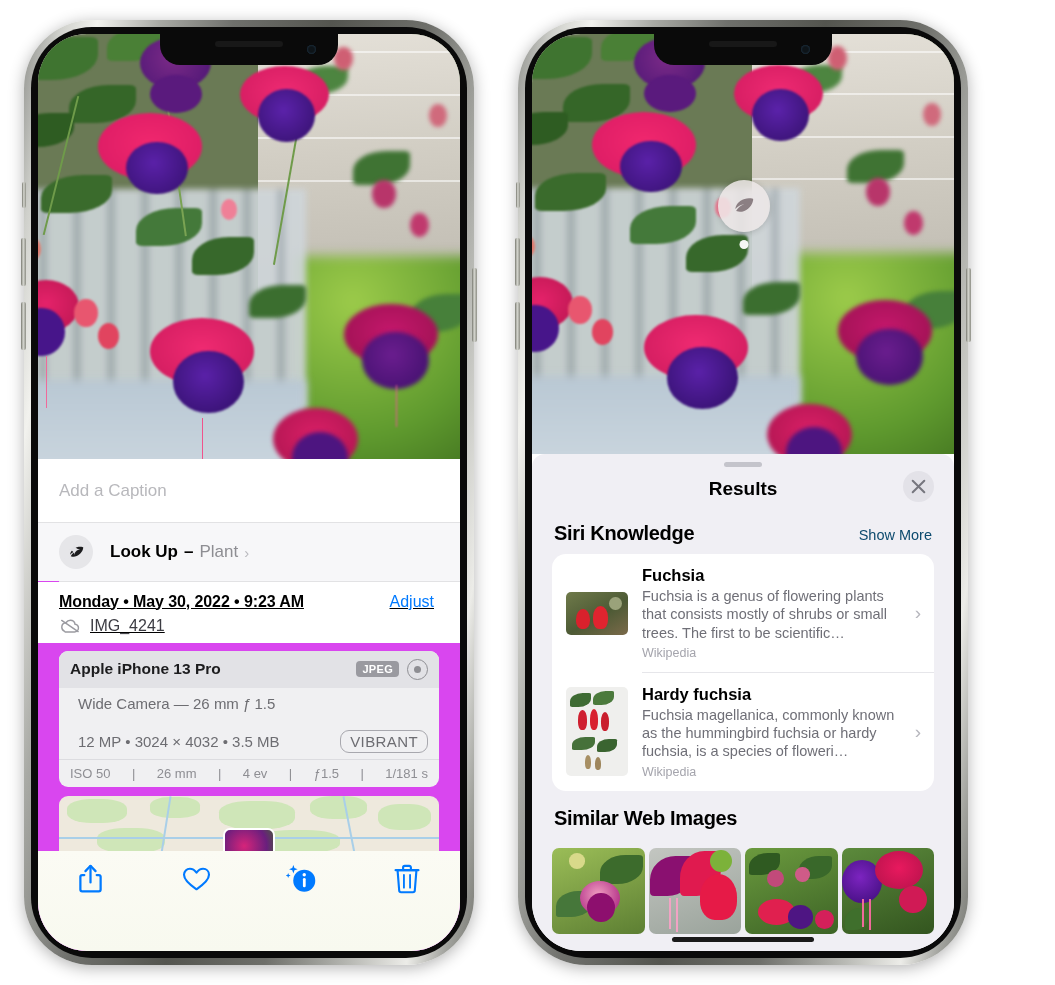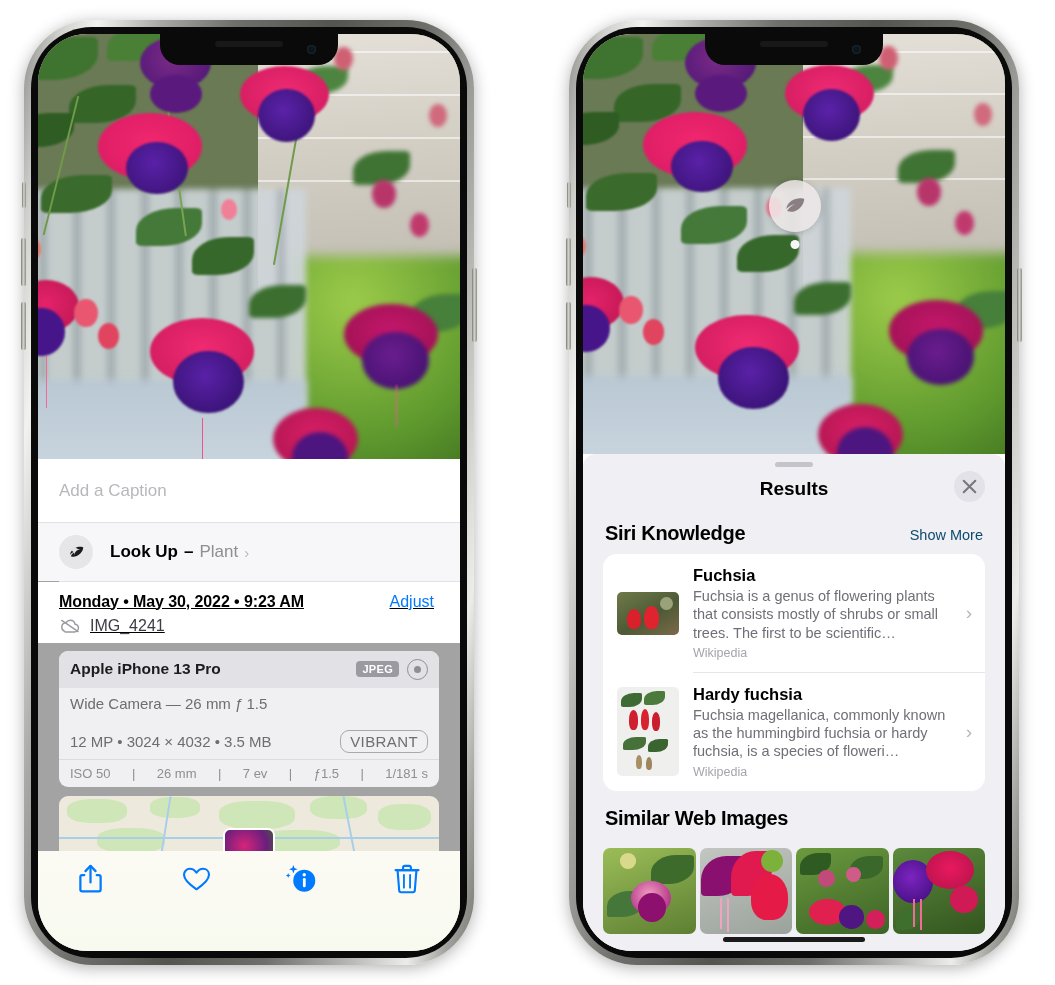--- a/index.html
+++ b/index.html
@@ -3,21 +3,21 @@
 <meta charset="utf-8">
 <style>
   html,body{margin:0;padding:0;background:#ffffff;}
   body{width:1055px;height:985px;position:relative;overflow:hidden;
        font-family:"Liberation Sans","DejaVu Sans",sans-serif;
        -webkit-font-smoothing:antialiased;}
 
   
   .phone{position:absolute;top:20px;width:450px;height:945px;}
   .phone.left{left:24px;}
-  .phone.right{left:569px;}
+  .phone.right{left:518px;}
 
   .band{position:absolute;inset:0;border-radius:68px;
         background:linear-gradient(100deg,#8d8e8a 0%,#cfd0cb 6%,#f2f2ee 12%,
                    #a9aaa5 22%,#6f706c 34%,#54554f 50%,#6e6f6a 66%,
                    #b9bab5 80%,#ecece8 89%,#a2a39e 95%,#74756f 100%);
         box-shadow:0 3px 16px rgba(0,0,0,.30);}
   .bezel{position:absolute;left:7px;top:7px;right:7px;bottom:7px;
          border-radius:61px;background:#0a0a0a;}
   .screen{position:absolute;left:14px;top:14px;right:14px;bottom:14px;
           border-radius:49px;overflow:hidden;background:#fff;}
@@ -53,21 +53,21 @@
   .fence{position:absolute;left:0;top:38%;width:62%;height:46%;
          background:repeating-linear-gradient(90deg,#cfd6da 0 26px,#aab4ba 26px 34px);
          filter:blur(3px);opacity:.9;}
   .skyp{position:absolute;left:0;bottom:0;width:62%;height:22%;
         background:linear-gradient(180deg,#b9c8d4,#cdd8e0);filter:blur(4px);}
 
   .blob{position:absolute;border-radius:50%;}
   .leaf{position:absolute;border-radius:60% 10% 60% 10%;}
 
   
-  .sheet{position:absolute;left:0;right:0;top:425px;bottom:0;background:#a3a3a3;z-index:20;}
+  .sheet{position:absolute;left:0;right:0;top:425px;bottom:0;background:#d946ef;z-index:20;}
   .caption{height:63px;display:flex;align-items:center;padding:0 21px;
            border-bottom:.5px solid #e2e2e4;background:#fff;}
   .caption span{font-size:17px;color:#b8b8bc;}
 
   .lookup{display:flex;align-items:center;height:58px;padding:0 21px;
           background:#f7f7f9;position:relative;}
   .lu-badge{width:34px;height:34px;border-radius:50%;background:#e6e6e9;
             display:flex;align-items:center;justify-content:center;position:relative;}
   .lu-spark{position:absolute;left:9px;top:7px;font-size:15px;color:#e2e2e6;line-height:1;}
   .lu-spark2{position:absolute;left:4px;top:19px;font-size:9px;color:#e6e6ea;line-height:1;}
@@ -88,21 +88,21 @@
   .camcard{margin:8px 21px 0 21px;border-radius:9px;overflow:hidden;background:#f0f0f2;}
   .cc-head{display:flex;align-items:center;justify-content:space-between;
            background:#e2e2e6;padding:8px 11px;}
   .cc-title{font-size:15.5px;font-weight:bold;color:#1c1c1e;}
   .cc-right{display:flex;align-items:center;gap:8px;}
   .pill-jpeg{background:#9a9aa0;color:#fff;font-size:11px;font-weight:bold;
              padding:2px 6px;border-radius:4px;letter-spacing:.3px;}
   .raw-ic{width:19px;height:19px;border-radius:50%;border:1.4px solid #8e8e93;
           display:flex;align-items:center;justify-content:center;}
   .raw-ic i{width:7px;height:7px;border-radius:50%;background:#8e8e93;display:block;}
-  .cc-body{padding:7px 11px 6px 11px;}
+  .cc-body{padding:7px 11px 6px 19px;}
   .cc-l1{font-size:15px;color:#6d6d72;}
   .cc-l2{display:flex;align-items:center;justify-content:space-between;margin-top:18px;}
   .cc-l2 span{font-size:15px;color:#6d6d72;}
   .pill-vib{border:1px solid #a8a8ae;color:#6d6d72;font-size:10.5px;
             padding:2px 9px;border-radius:9px;letter-spacing:.4px;}
   .cc-foot{display:flex;align-items:center;justify-content:space-between;
            padding:6px 11px;border-top:.5px solid #dcdce0;}
   .cc-foot span{font-size:13px;color:#8e8e93;}
   .cc-sep{color:#ccccd1;}
 
@@ -298,21 +298,21 @@
           <div class="cc-l2">
             <span>12 MP • 3024 × 4032 • 3.5 MB</span>
             <span class="pill-vib">VIBRANT</span>
           </div>
         </div>
         <div class="cc-foot">
           <span>ISO 50</span>
           <span class="cc-sep">|</span>
           <span>26 mm</span>
           <span class="cc-sep">|</span>
-          <span>7 ev</span>
+          <span>4 ev</span>
           <span class="cc-sep">|</span>
           <span>ƒ1.5</span>
           <span class="cc-sep">|</span>
           <span>1/181 s</span>
         </div>
       </div>
 
       <div class="maparea">
         <div class="mp" style="left:2%;top:6%;width:16%;height:42%;"></div>
         <div class="mp" style="left:24%;top:2%;width:13%;height:36%;"></div>

